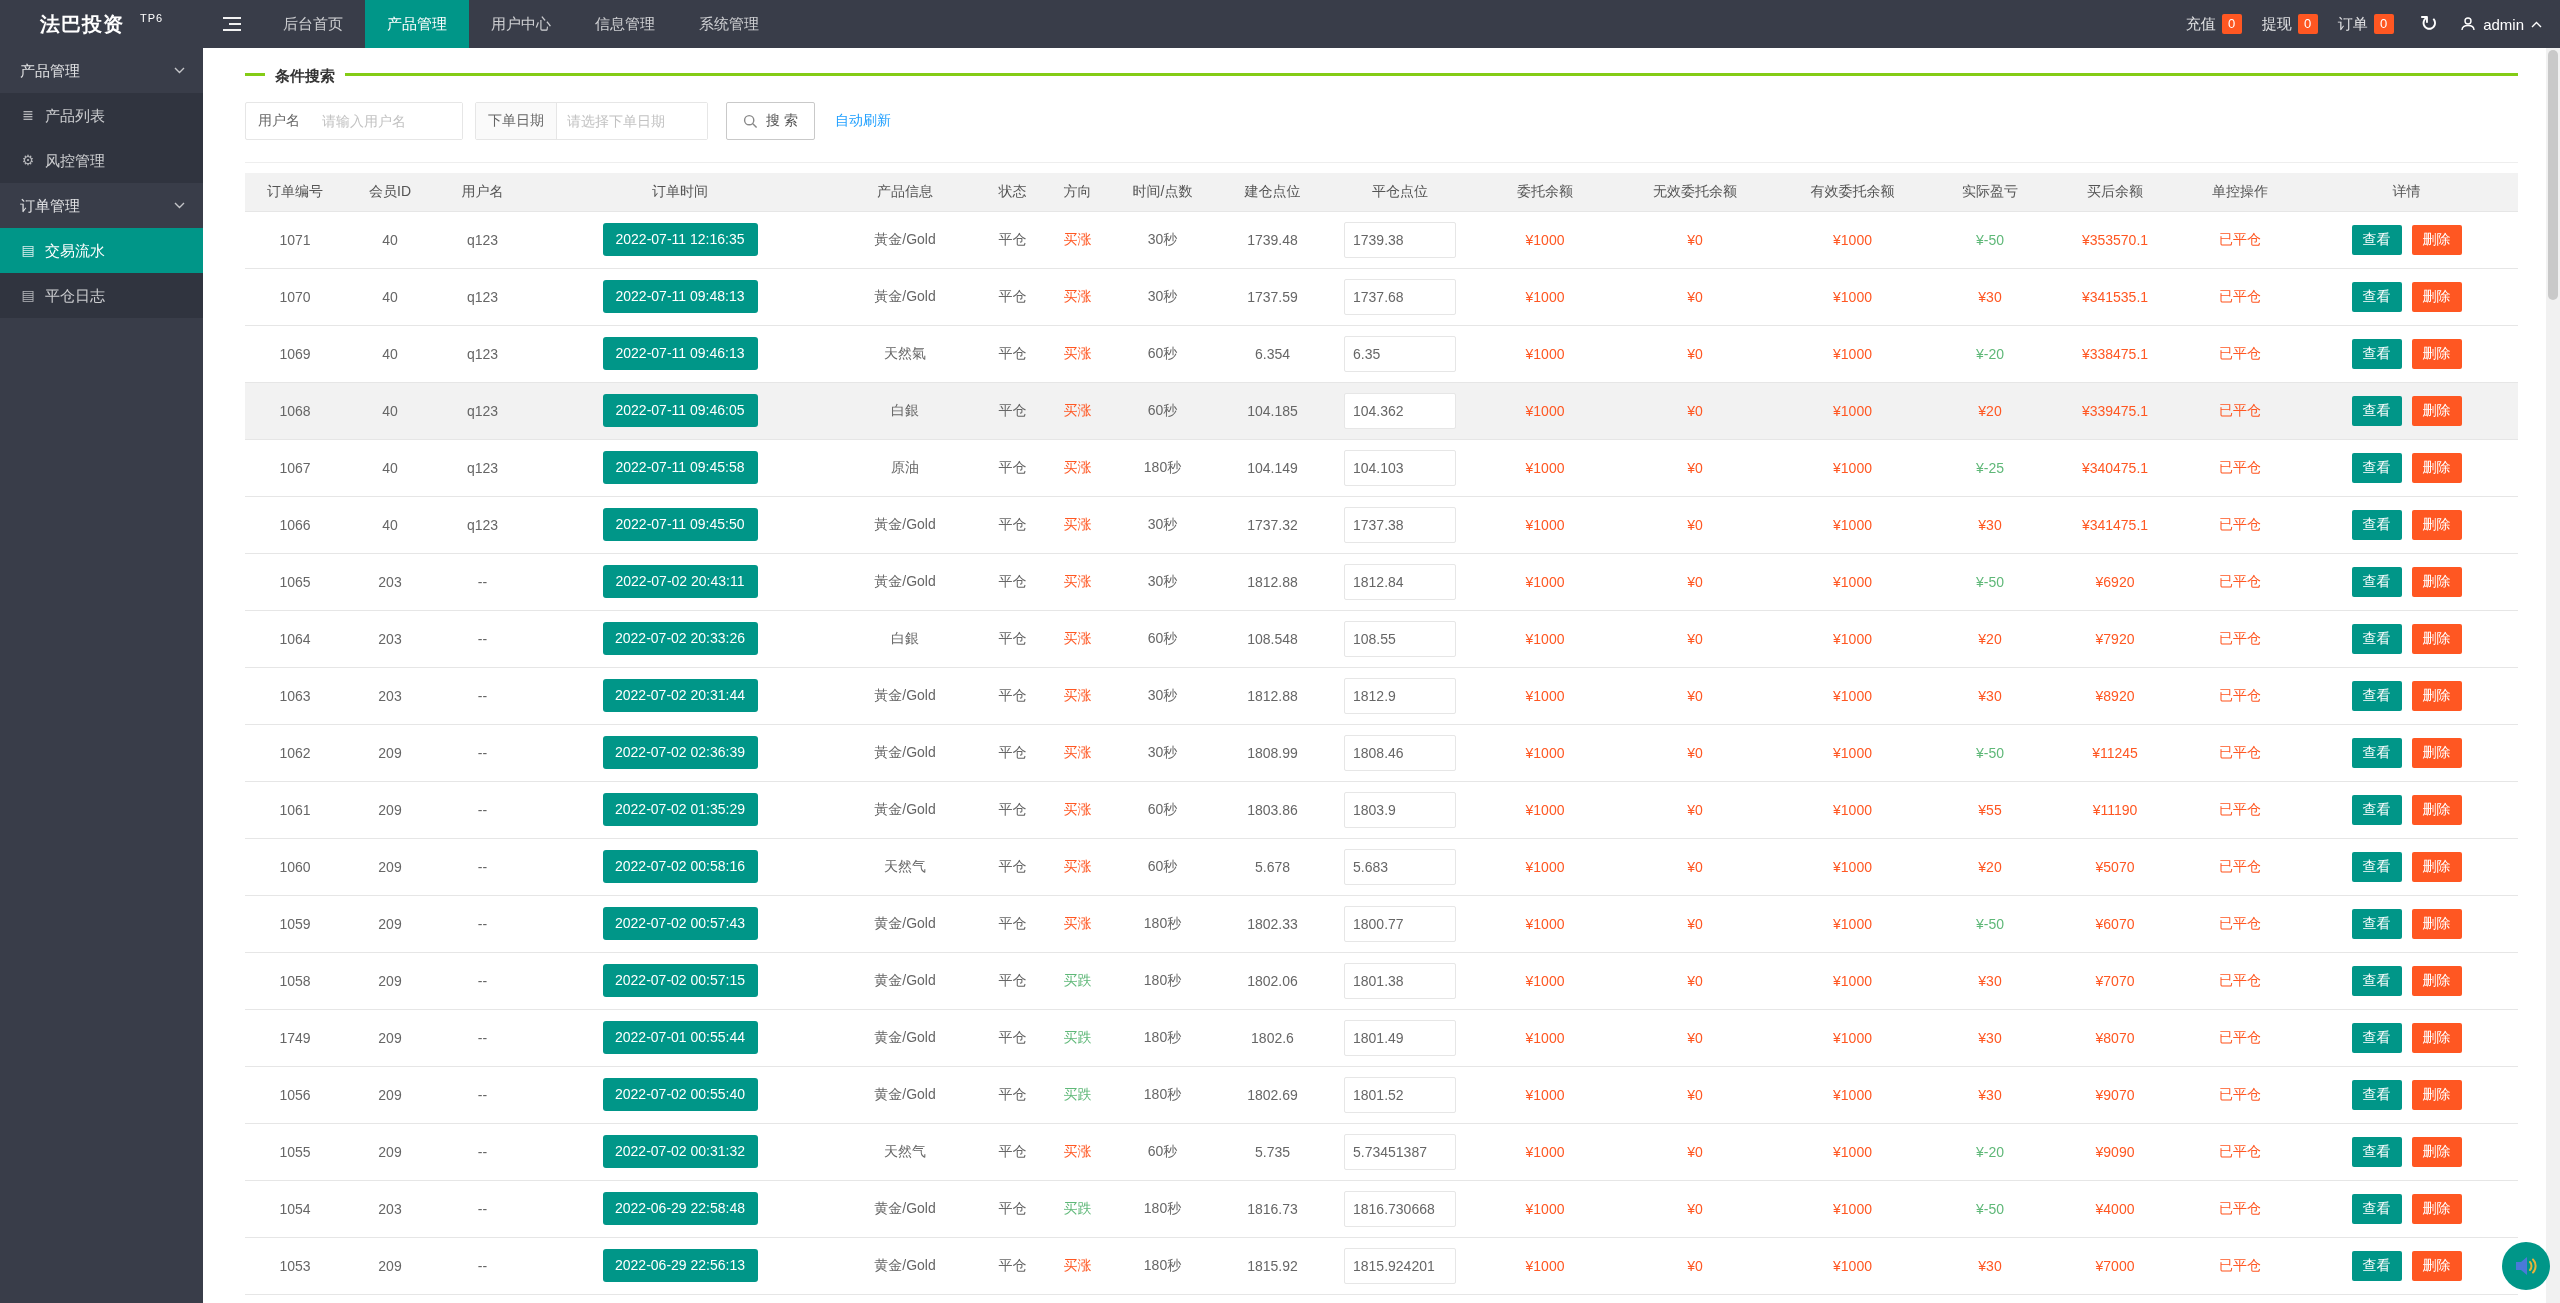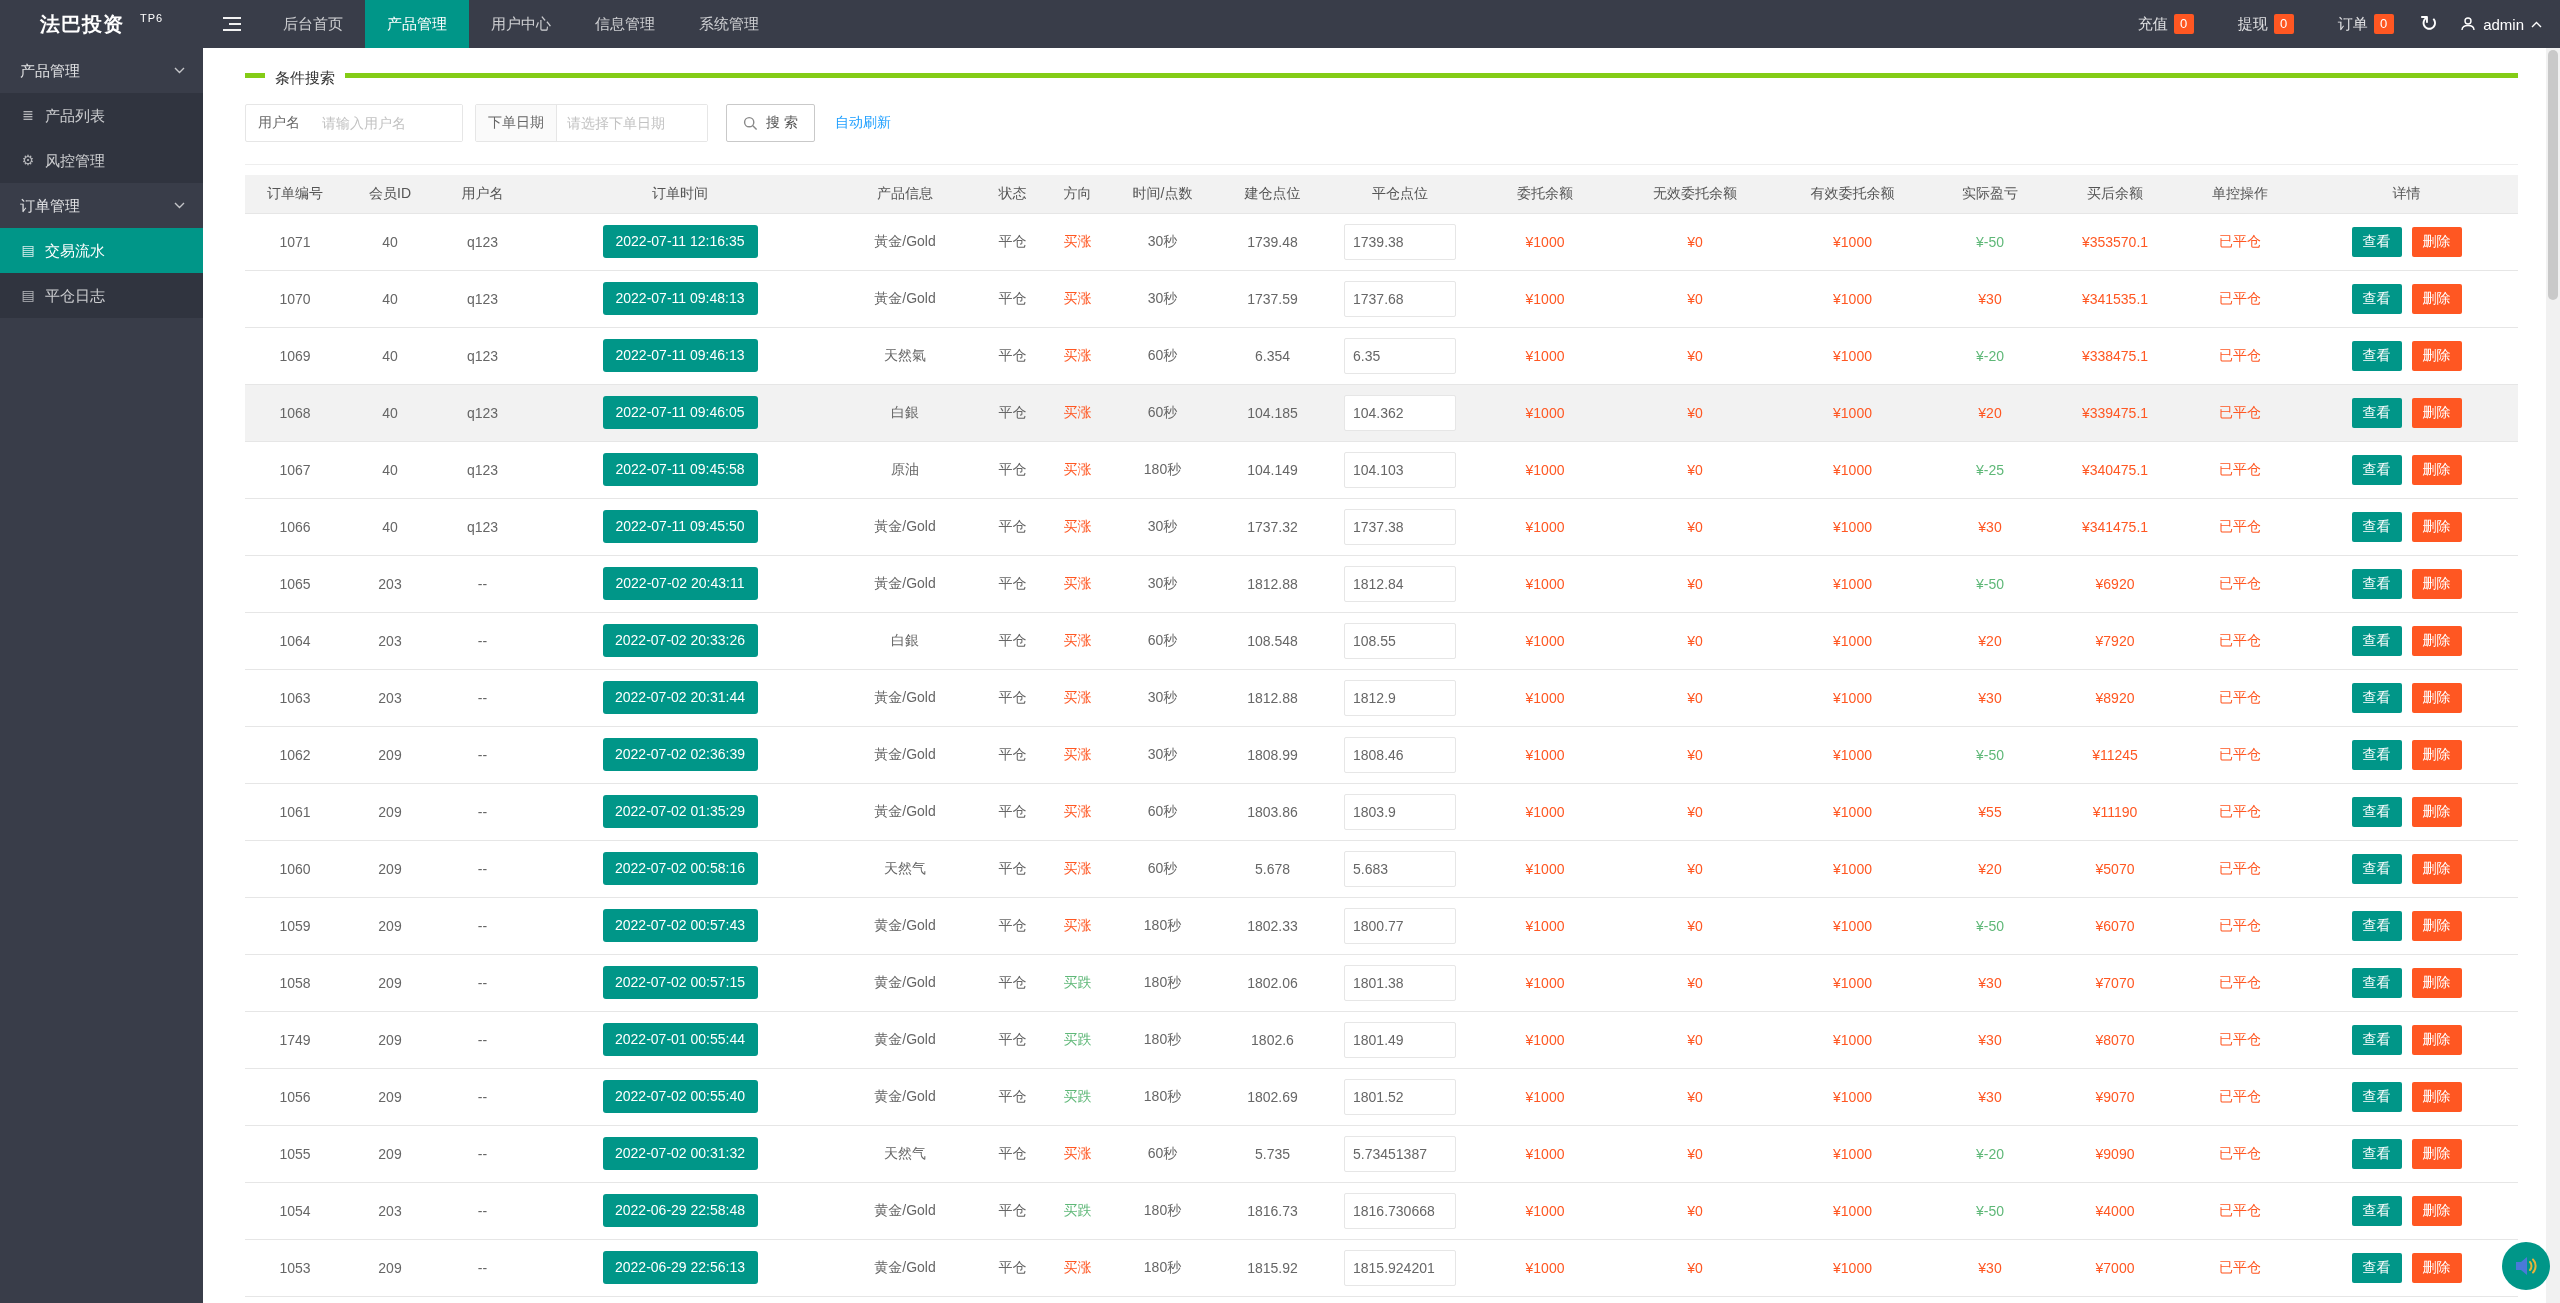--- a/index.html
+++ b/index.html
@@ -37,21 +37,21 @@
   .side-sub { background:#30343F; }
   .side-item { height:45px; line-height:45px; padding-left:20px; color:rgba(255,255,255,.75);
                font-size:15px; cursor:pointer; display:flex; align-items:center; }
   .side-item.active { background:#009688; color:#fff; }
   .side-icon { width:16px; margin-right:9px; font-size:14px; opacity:.85; text-align:center; }
 
   
   .main { position:absolute; left:203px; top:48px; right:14px; bottom:0;
           background:#fff; padding:17px 28px 0 42px; overflow:hidden; }
 
-  .fieldset-line { border-top:5px solid #84cc16; position:relative; margin-top:8px; }
+  .fieldset-line { border-top:3px solid #84cc16; position:relative; margin-top:8px;font-weight:bold; }
   .fieldset-line .legend { position:absolute; left:20px; top:0; transform:translateY(-50%);
                            background:#fff; padding:0 10px; font-size:15px; color:#333; }
 
   .search-row { margin-top:26px; display:flex; align-items:center; }
   .inp-group { display:inline-flex; align-items:center; height:38px; border:1px solid #e6e6e6;
                border-radius:2px; background:#fff; margin-right:12px; }
   .inp-group .grp-label { padding:0 12px; font-size:14px; color:#666; white-space:nowrap; height:100%;
                           display:flex; align-items:center; }
   .inp-group .grp-label.grey { background:#fafafa; border-right:1px solid #e6e6e6; }
   .inp-group input { border:none; outline:none; height:36px; padding:0 10px; font-size:14px;
@@ -113,21 +113,21 @@
       <i></i>
     </div>
   <div class="nav">
       <div class="nav-item">后台首页</div>
       <div class="nav-item active">产品管理</div>
       <div class="nav-item">用户中心</div>
       <div class="nav-item">信息管理</div>
       <div class="nav-item">系统管理</div>
     </div>
   <div class="header-right">
-    <span style="display:flex;align-items:flex-start;gap:24px;">
+    <span style="display:flex;align-items:flex-start;">
         <span class="stat">
           <span class="lbl">充值</span>
           <span class="badge">0</span>
         </span>
         <span class="stat">
           <span class="lbl">提现</span>
           <span class="badge">0</span>
         </span>
         <span class="stat">
           <span class="lbl">订单</span>

